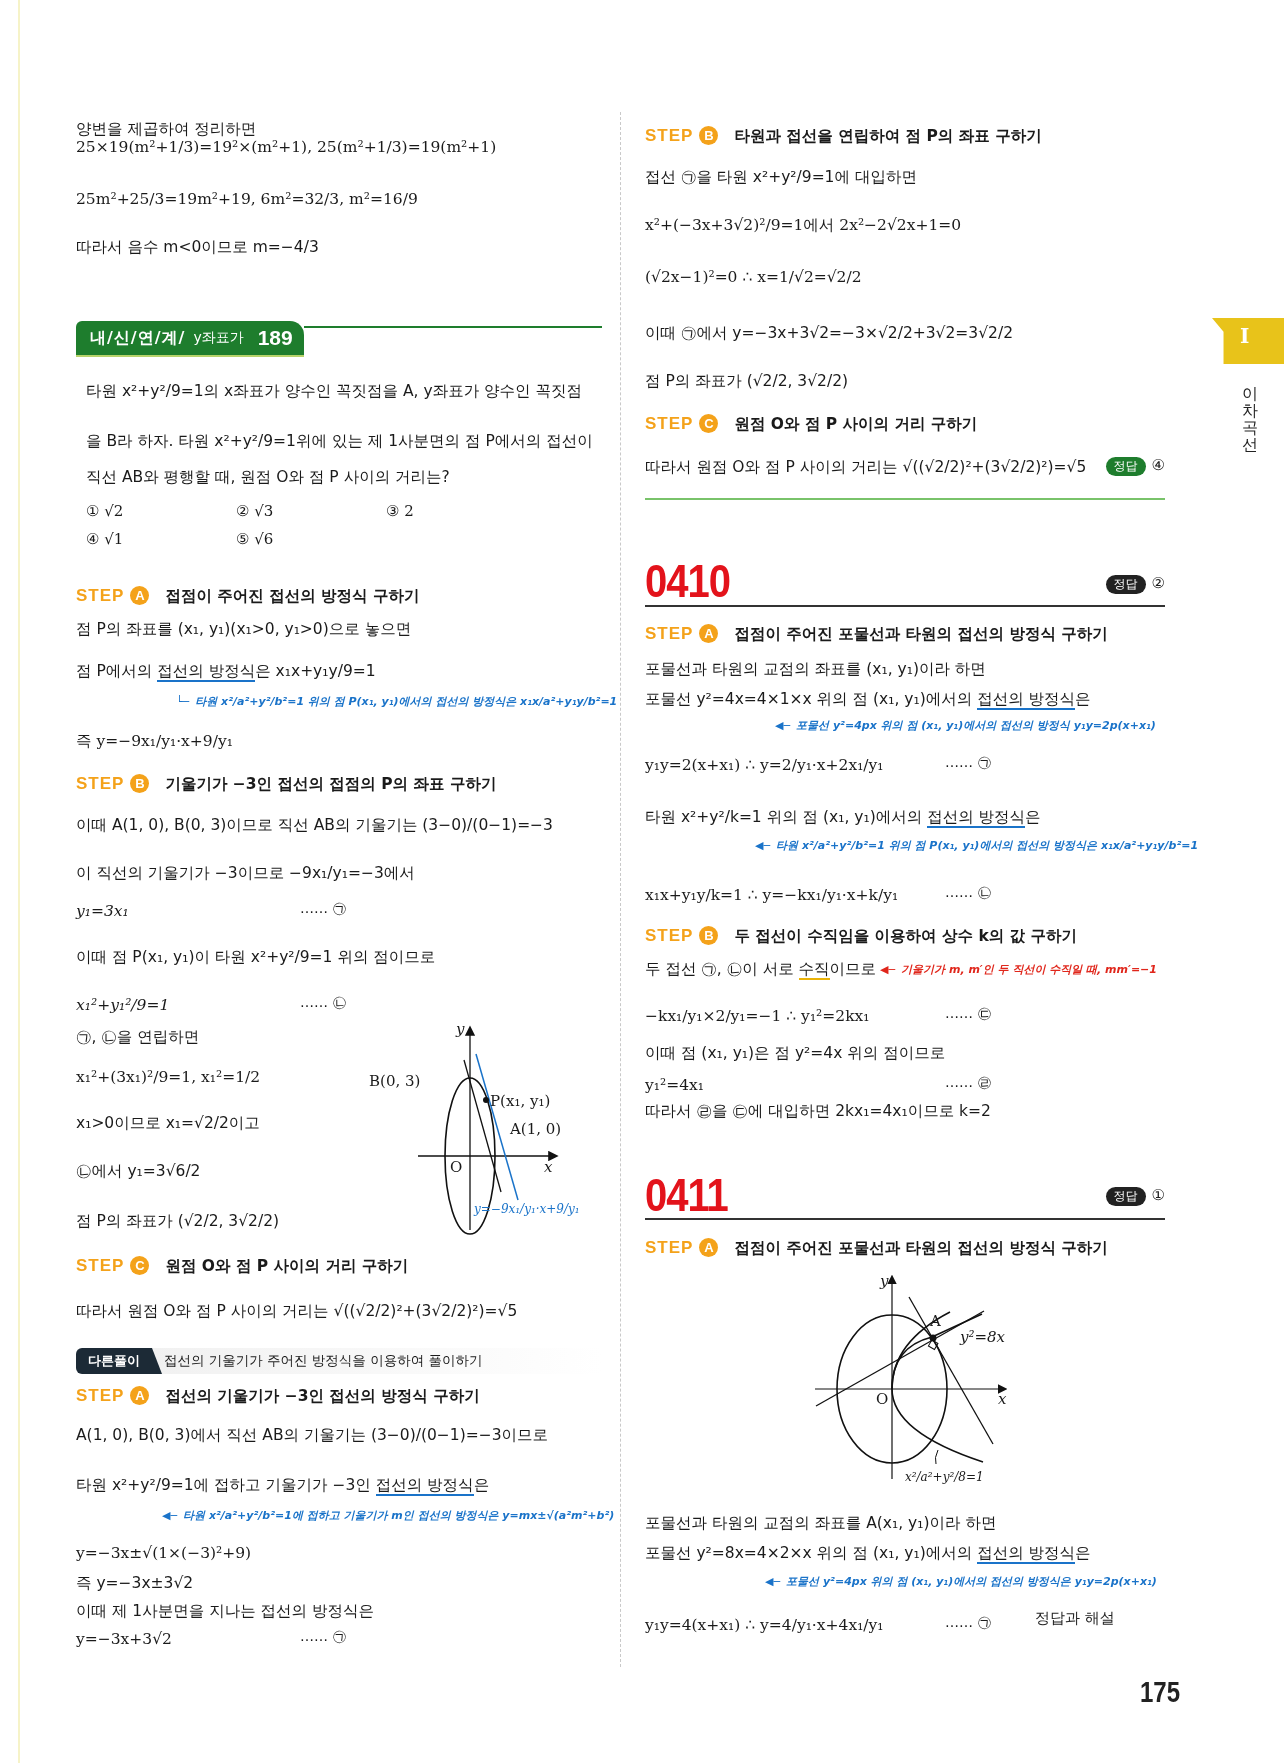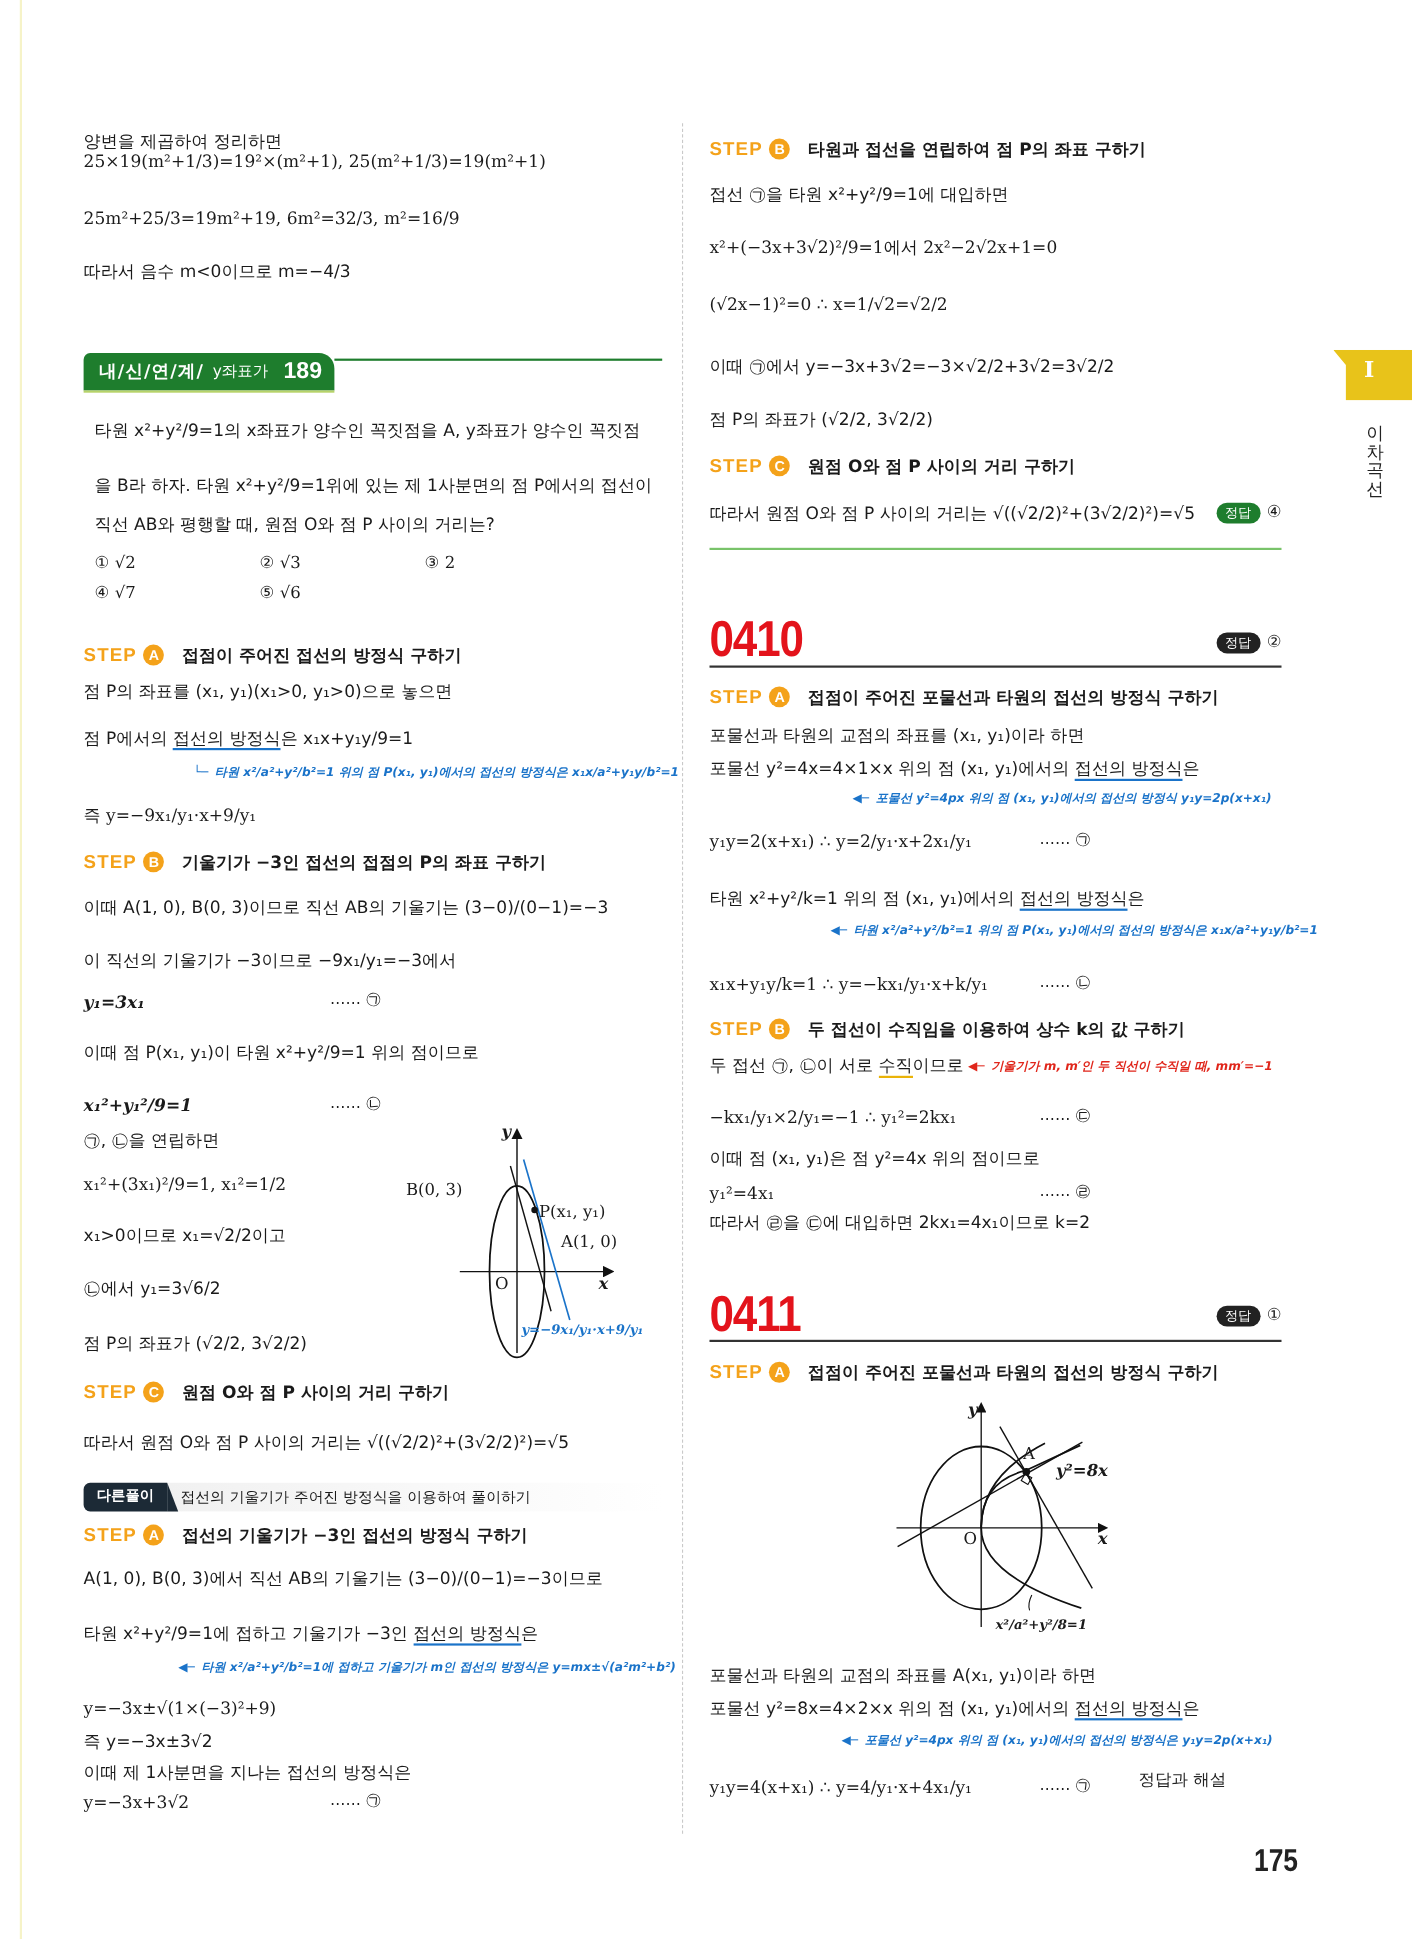--- a/index.html
+++ b/index.html
@@ -5,21 +5,21 @@
   * { box-sizing: border-box; margin: 0; padding: 0; }
   html, body { width: 1284px; height: 1763px; background: #ffffff; overflow: hidden; }
   body { position: relative; font-family: "DejaVu Sans", sans-serif; color: #1a1a1a; font-size: 15.5px; }
   .page-edge { position: absolute; left: 18px; top: 0; width: 2px; height: 1763px; background: #f6f3c8; }
   .col { position: absolute; top: 0; }
   .col-left { left: 76px; width: 530px; }
   .col-right { left: 645px; width: 520px; }
   .col-divider { position: absolute; left: 620px; top: 112px; height: 1555px; border-left: 1px dashed #c9c9c9; }
 
   .line { position: absolute; left: 0; white-space: nowrap; line-height: 22px; }
-  .m { font-family: "DejaVu Serif", serif; font-style: italic; font-weight: bold; }
+  .m { font-family: "DejaVu Serif", serif; font-style: italic; }
   .r { font-family: "DejaVu Serif", serif; }
 
   .step { position: absolute; left: 0; white-space: nowrap; font-weight: bold; font-size: 15.5px; display: flex; align-items: flex-start; gap: 6px; }
   .step-tag { color: #f4a21a; font-family: "Liberation Sans", sans-serif; font-weight: bold; font-size: 17px; letter-spacing: 1px; }
   .step-circle { display: inline-block; width: 19px; height: 19px; border-radius: 50%; background: #f4a21a; color: #fff; font-size: 13px; text-align: center; line-height: 19px; font-family: "Liberation Sans", sans-serif; margin-right: 10px; }
   .step-title { color: #1a1a1a; }
 
   .note { position: absolute; white-space: nowrap; font-size: 11px; font-weight: bold; color: #1a73c9; font-style: italic; }
   .note.red { color: #e0261b; }
   .note-arrow { display: inline-block; margin-right: 6px; }
@@ -79,21 +79,21 @@
   <div class="banner-under"></div>
 
   <div class="line" style="top:380px;left:10px;font-weight:500">타원 x²+y²/9=1의 x좌표가 양수인 꼭짓점을 A, y좌표가 양수인 꼭짓점</div>
   <div class="line" style="top:430px;left:10px">을 B라 하자. 타원 x²+y²/9=1위에 있는 제 1사분면의 점 P에서의 접선이</div>
   <div class="line" style="top:466px;left:10px">직선 AB와 평행할 때, 원점 O와 점 P 사이의 거리는?</div>
 
   <div class="choices">
     <span class="choice" style="left:0;top:0">① √2</span>
     <span class="choice" style="left:150px;top:0">② √3</span>
     <span class="choice" style="left:300px;top:0">③ 2</span>
-    <span class="choice" style="left:0;top:28px">④ √7</span>
+    <span class="choice" style="left:0;top:28px">④ √1</span>
     <span class="choice" style="left:150px;top:28px">⑤ √6</span>
   </div>
 
   <div class="step" style="top:586px">
     <span class="step-tag">STEP</span>
       <span class="step-circle">A</span>
     <span class="step-title">접점이 주어진 접선의 방정식 구하기</span>
   </div>
   <div class="line" style="top:618px">점 P의 좌표를 (x₁, y₁)(x₁&gt;0, y₁&gt;0)으로 놓으면</div>
   <div class="line" style="top:660px">

